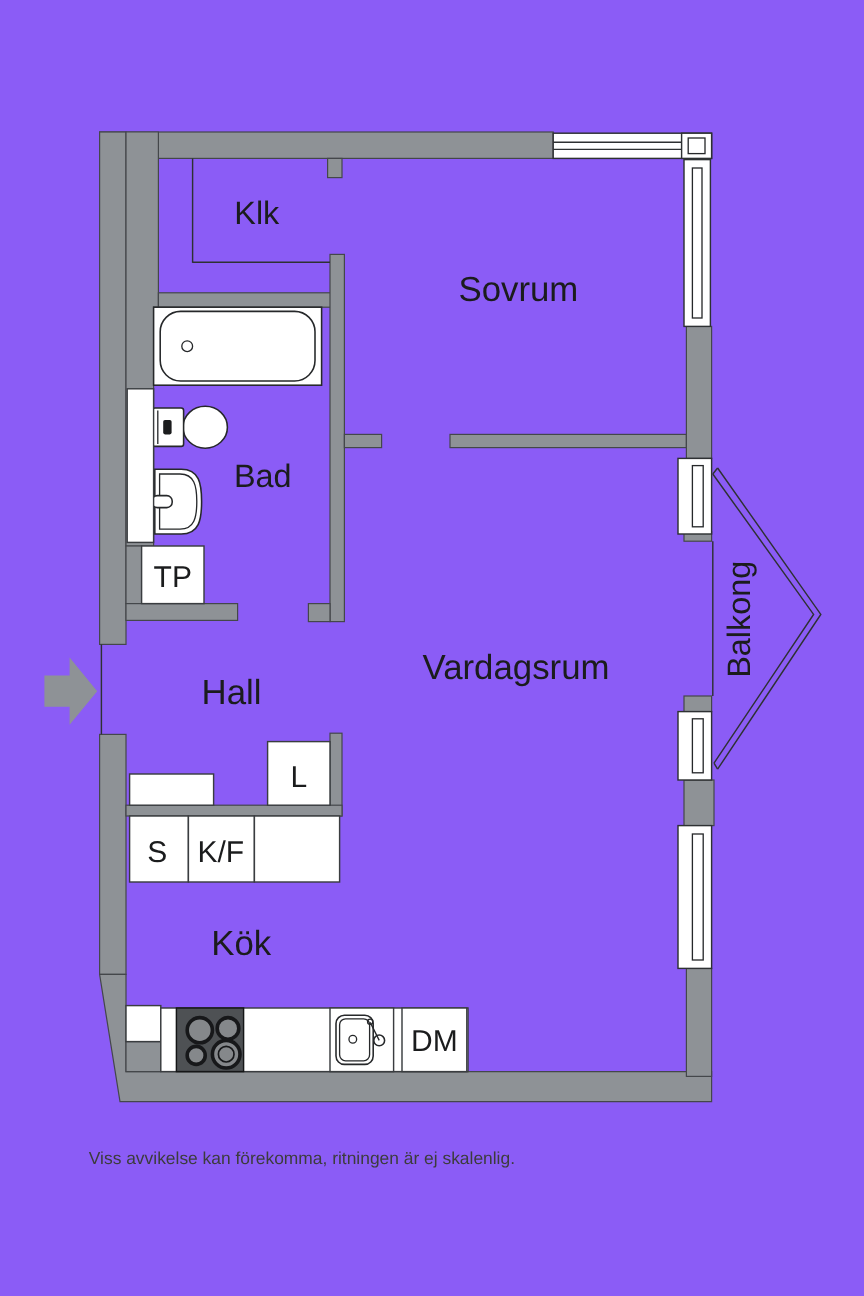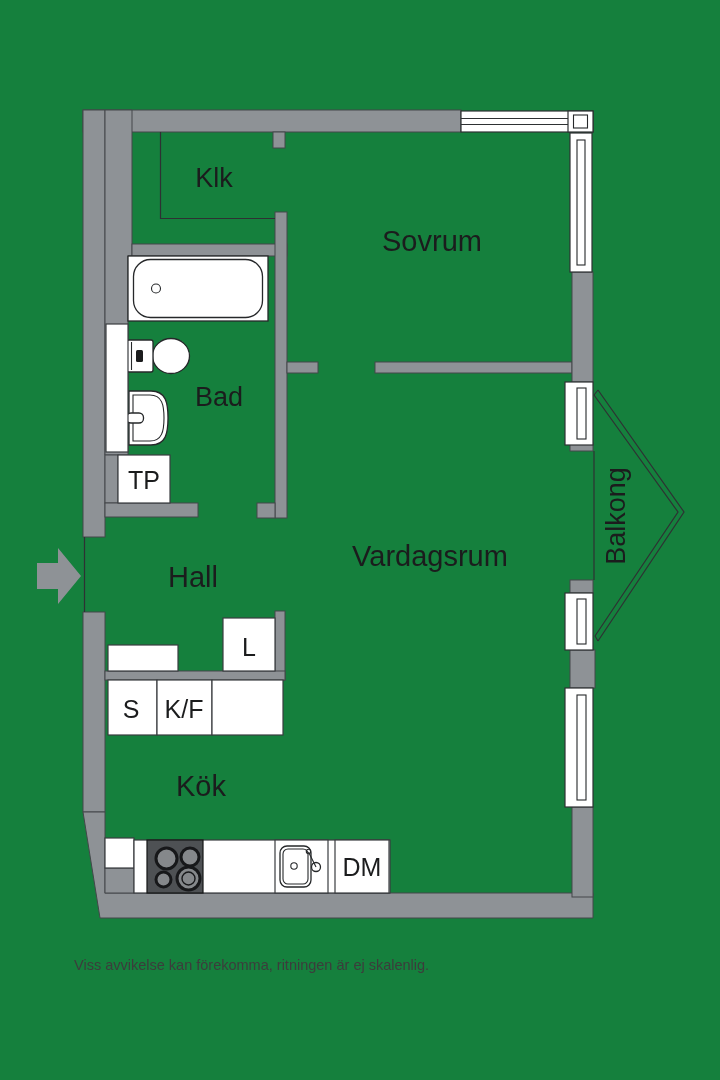--- a/index.html
+++ b/index.html
@@ -1,16 +1,16 @@
 <!DOCTYPE html>
 <html><head>
 <meta charset="utf-8">
 <style>
   html,body{margin:0;padding:0;background:#ffffff;}
-  .canvas{position:relative;width:720px;height:1080px;background:#15803d;overflow:hidden;}
+  .canvas{position:relative;width:720px;height:1080px;background:#8b5cf6;overflow:hidden;}
   svg{display:block;}
   svg text{font-family:"Liberation Sans", sans-serif; fill:#1B1C1D;}
   .wall{fill:#8E9296;stroke:#44474A;stroke-width:1;}
   .wall-noline{fill:#8E9296;stroke:none;}
   .win{fill:#ffffff;stroke:#2E3133;stroke-width:1.2;}
   .thin{stroke:#2E3133;stroke-width:1.2;fill:none;}
   .fix{fill:#ffffff;stroke:#26282A;stroke-width:1.3;}
   .fix2{fill:none;stroke:#26282A;stroke-width:1.1;}
   .box{fill:#ffffff;stroke:#3A3D40;stroke-width:1.2;}
   .room-label{font-size:29px;}

